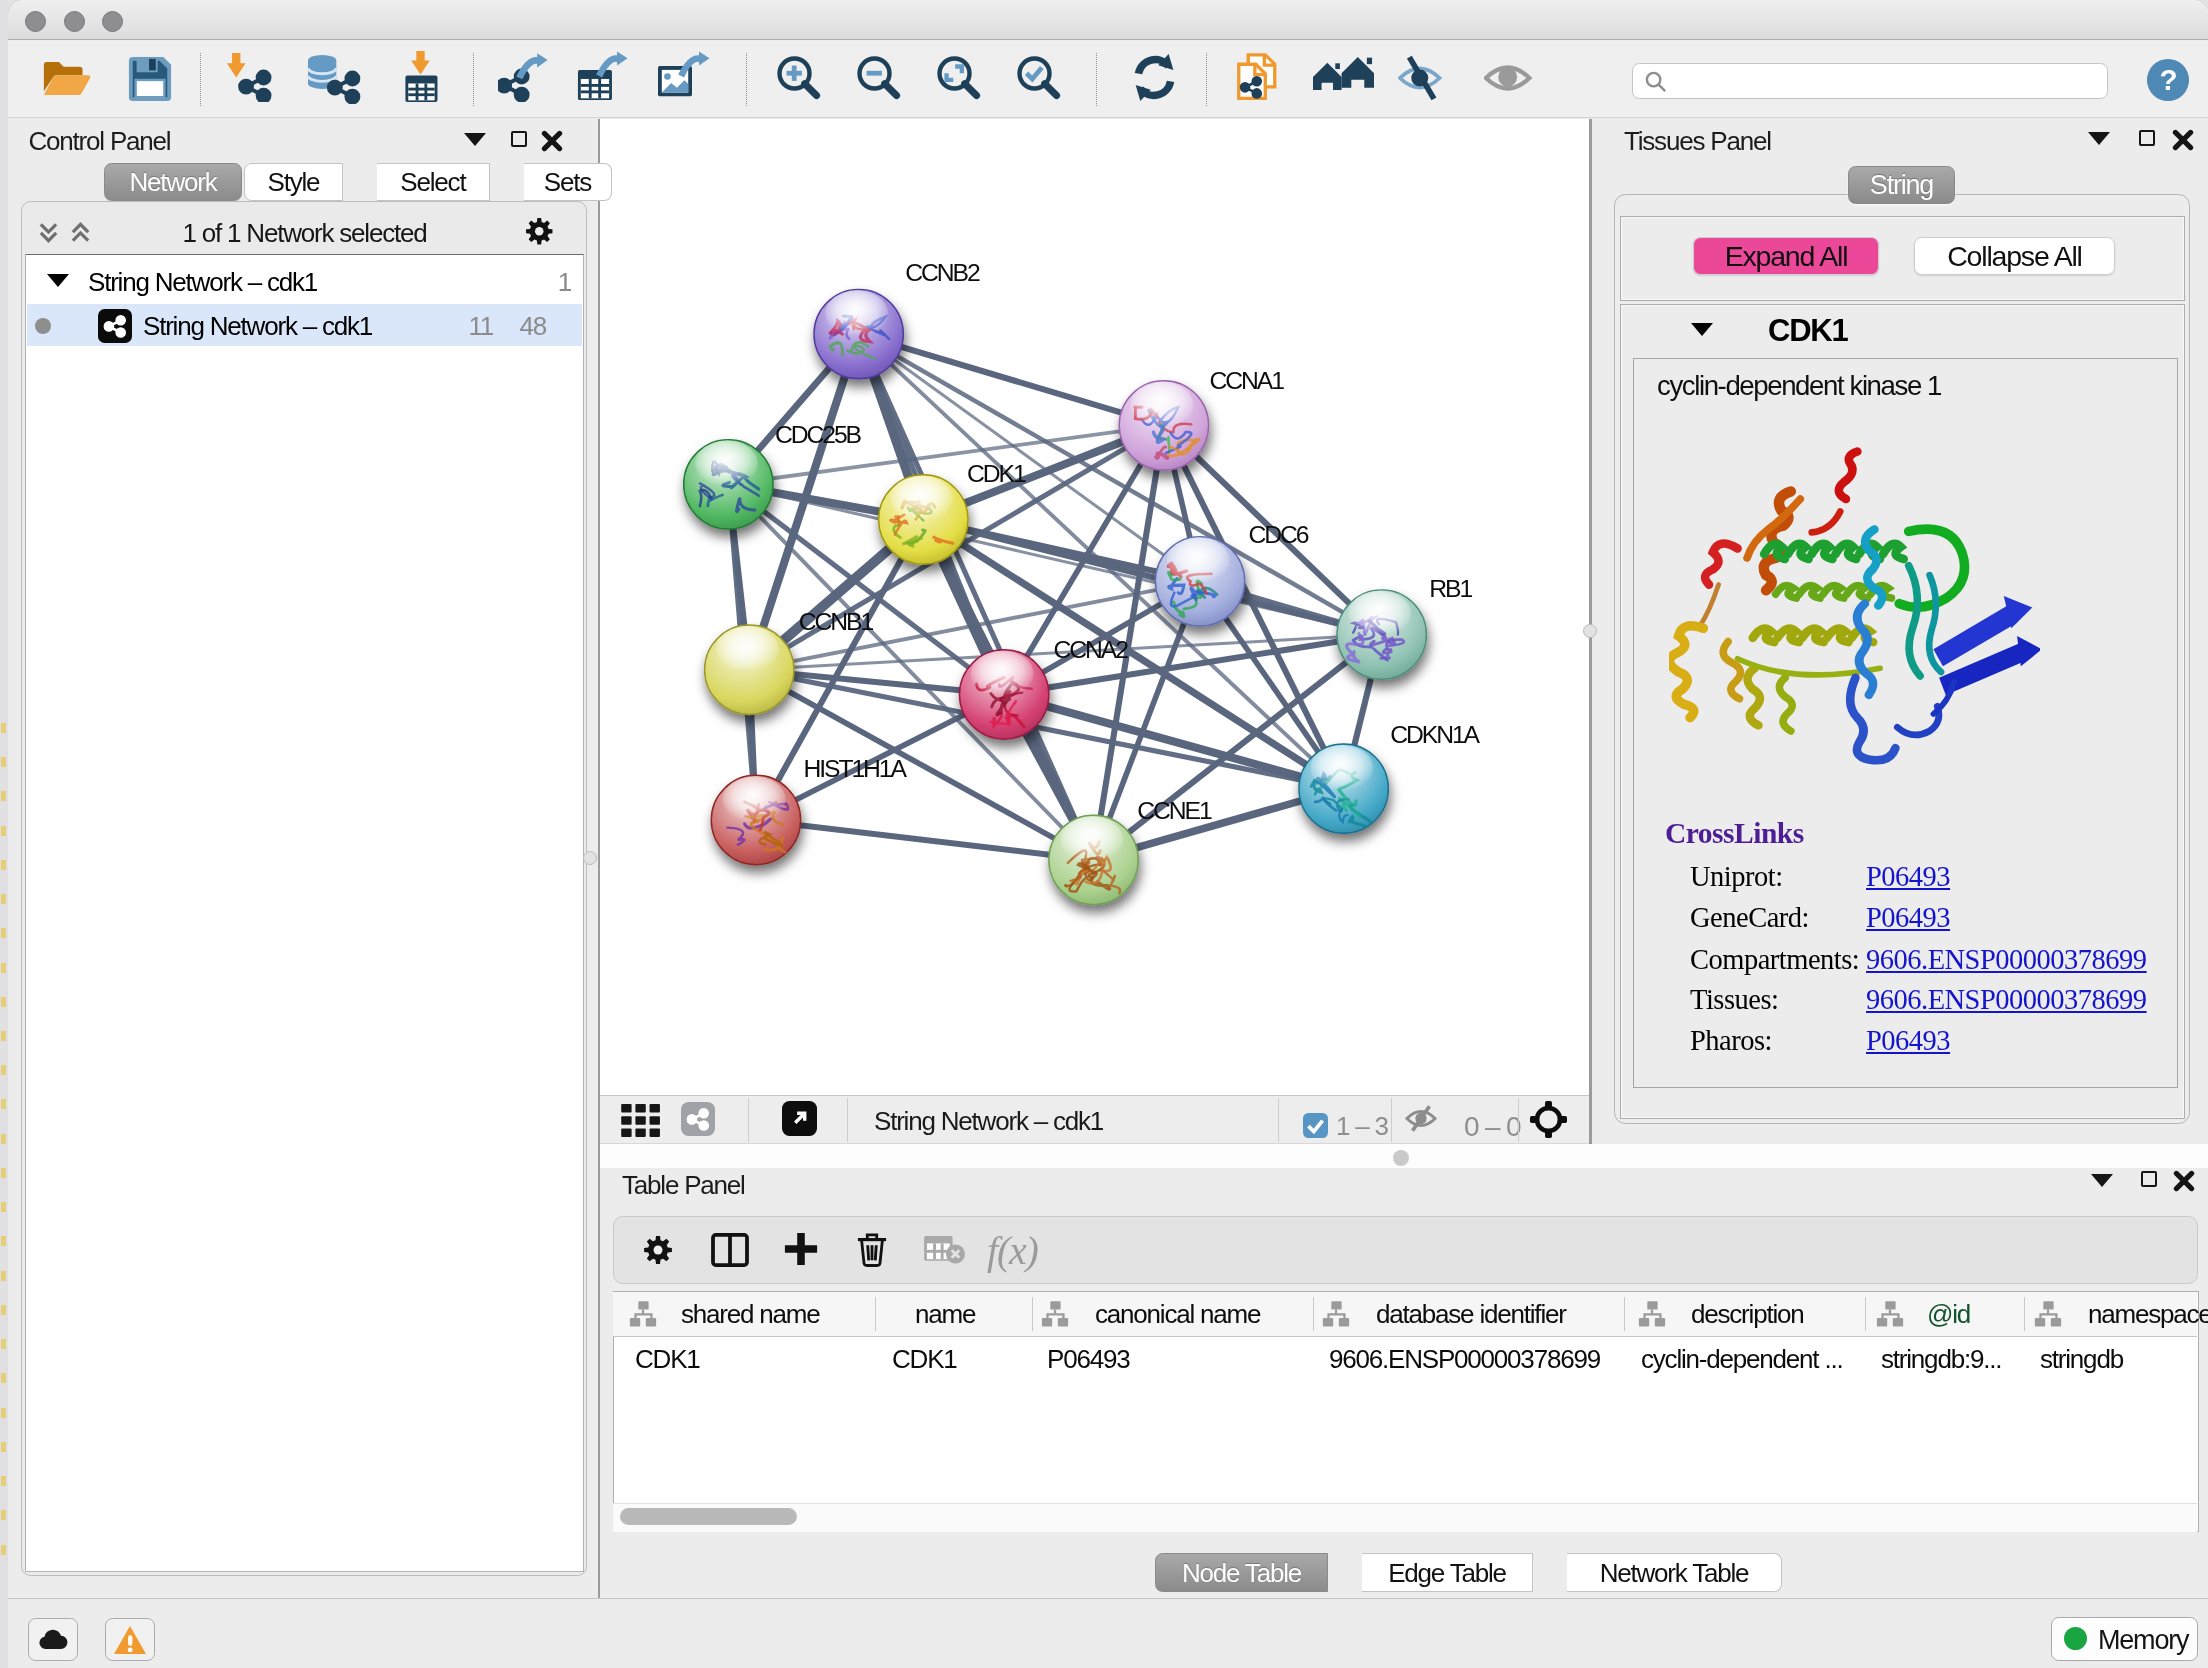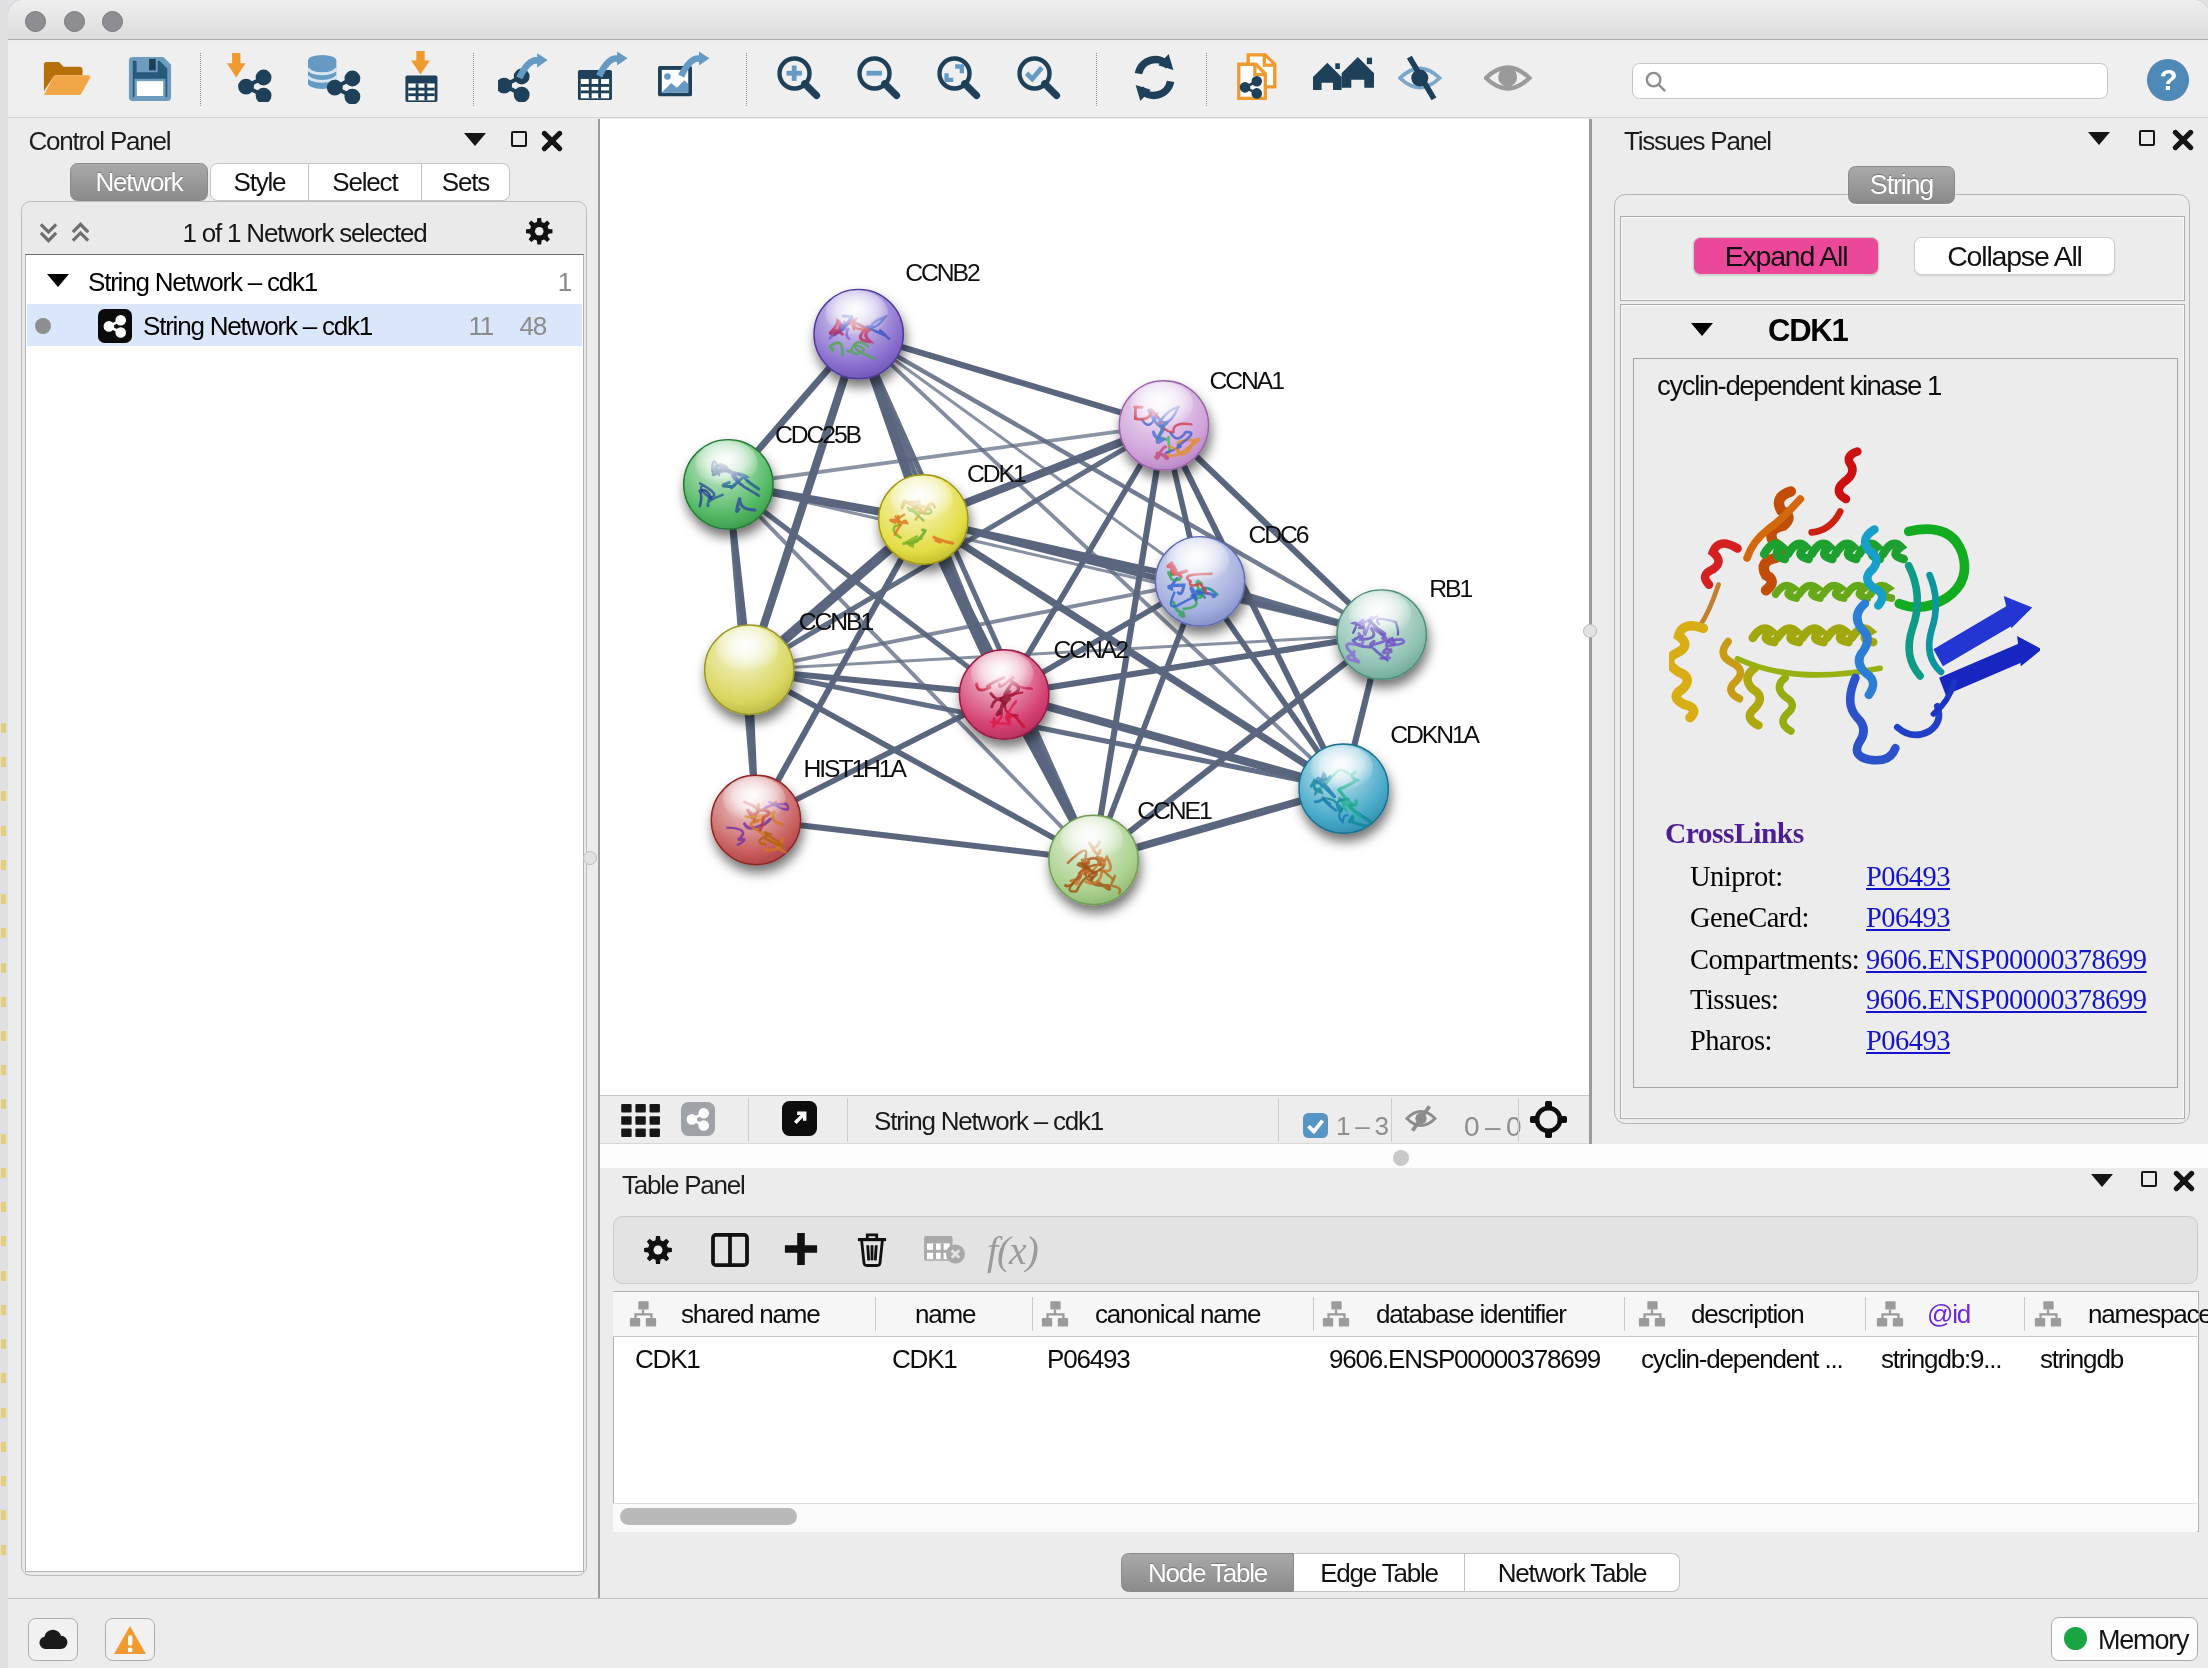--- a/index.html
+++ b/index.html
@@ -32,21 +32,21 @@
 .wstrip{position:absolute;left:600px;top:1144px;width:1608px;height:24px;background:#fdfdfd;}
 .tablepanel{position:absolute;left:600px;top:1168px;width:1608px;height:430px;background:#ececec;}
 .statusbar{position:absolute;left:7.6px;top:1598px;width:2201px;height:70px;background:#ececec;
   border-top:1px solid #c2c2c2;}
 .ptitle{font-size:26px;color:#1c1c1c;}
 .pt-tri{width:0;height:0;border-left:11.4px solid transparent;border-right:11.4px solid transparent;
   border-top:13.3px solid #151515;position:absolute;}
 .pt-sq{position:absolute;width:16px;height:16px;border:2.4px solid #151515;border-radius:1.9px;}
 .tabs4{position:absolute;display:flex;}
 .tab{height:38px;border:1px solid #c3c3c3;background:#fff;color:#111;
-  font-size:26px;text-align:center;line-height:36px;}
+  font-size:26px;text-align:center;line-height:36px;margin-left:34px;}
 .tabsel{background:linear-gradient(#a9a9a9,#8b8b8b);color:#fff;border-color:#8a8a8a;
   text-shadow:0 -1px 1px rgba(0,0,0,.25);}
 a.lnk{color:#1414cc;text-decoration:underline;}
 </style></head><body>
 <div id="stage">
 <div class="win"></div>
     <div class="titlebar" style="left:7.6px;width:2201px">
       <div class="tl" style="left:17px"></div>
       <div class="tl" style="left:56px"></div>
       <div class="tl" style="left:94px"></div>
@@ -854,21 +854,21 @@
     <svg class="abs" style="left:1875px;top:1300px" width="30" height="28.5" viewBox="0 0 32 30">
       <g fill="#9b9b9b">
         <rect x="11" y="1" width="11" height="9" rx="1"></rect>
         <rect x="2" y="19" width="11" height="9" rx="1"></rect>
         <rect x="19" y="19" width="11" height="9" rx="1"></rect>
       </g>
       <g stroke="#9b9b9b" stroke-width="2.4" fill="none">
         <path d="M16 10 v5 M8 19 v-4 h17 v4"></path>
       </g>
     </svg>
-    <div class="abs" style="left:1927px;top:1299px;font-size:26px;color:#6d28d9">@id</div>
+    <div class="abs" style="left:1927px;top:1299px;font-size:26px;color:#14532d">@id</div>
     <svg class="abs" style="left:2033px;top:1300px" width="30" height="28.5" viewBox="0 0 32 30">
       <g fill="#9b9b9b">
         <rect x="11" y="1" width="11" height="9" rx="1"></rect>
         <rect x="2" y="19" width="11" height="9" rx="1"></rect>
         <rect x="19" y="19" width="11" height="9" rx="1"></rect>
       </g>
       <g stroke="#9b9b9b" stroke-width="2.4" fill="none">
         <path d="M16 10 v5 M8 19 v-4 h17 v4"></path>
       </g>
     </svg>

